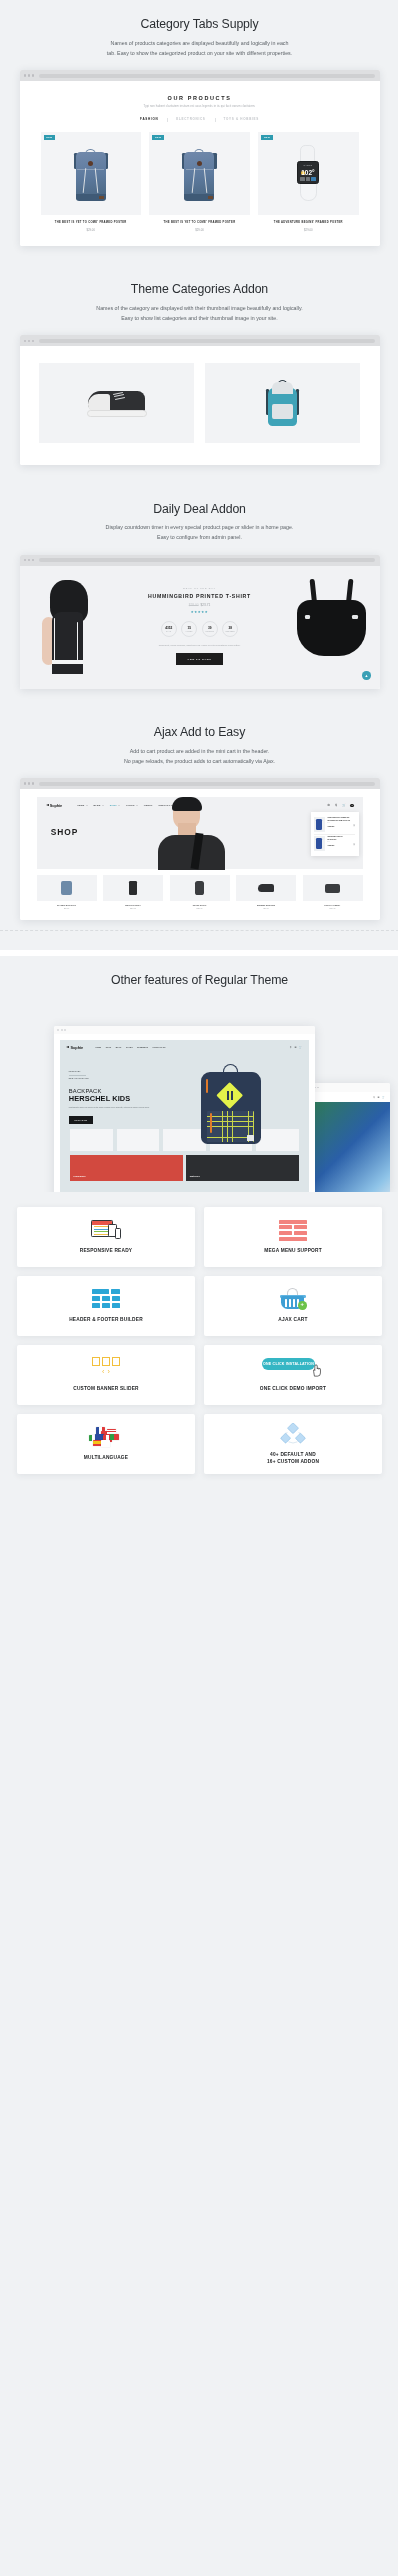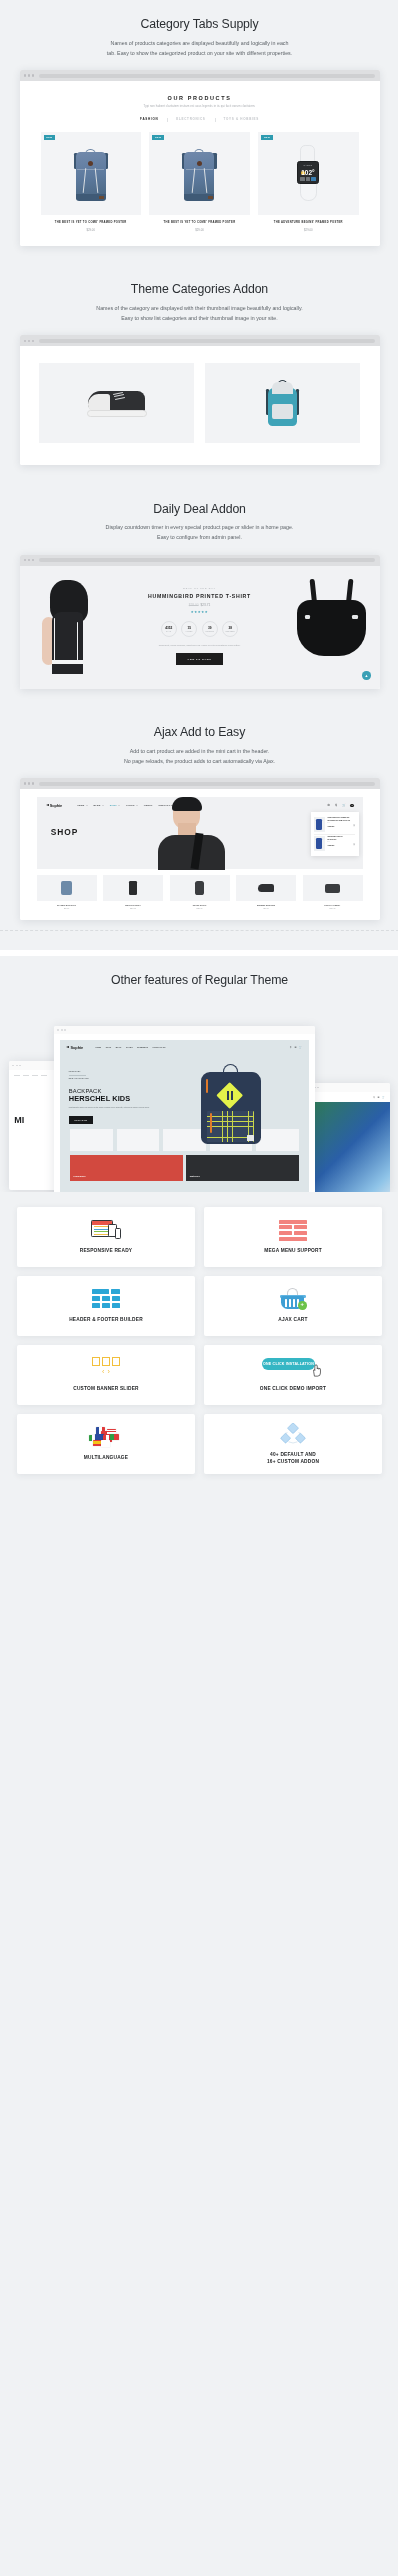--- a/index.html
+++ b/index.html
@@ -985,34 +985,20 @@
   <div class="divider"></div>
 </div>
 
 <div class="white-gap"></div>
 
 <div class="section">
   <div class="sec-title">Other features of Regular Theme</div>
 
   <div class="collage">
 
-    <div class="mini-win win-left">
-      <div class="mini-bar">
-        <span class="d"></span>
-        <span class="d"></span>
-        <span class="d"></span>
-      </div>
-      <div class="lw-nav">
-          <i></i>
-          <i></i>
-          <i></i>
-          <i></i>
-        </div>
-      <div class="lw-word">MI</div>
-    </div>
 
     <div class="mini-win win-right">
       <div class="mini-bar">
         <span class="d"></span>
         <span class="d"></span>
         <span class="d"></span>
       </div>
       <div class="rw-top">
         <span>⚲</span>
         <span>☰</span>

